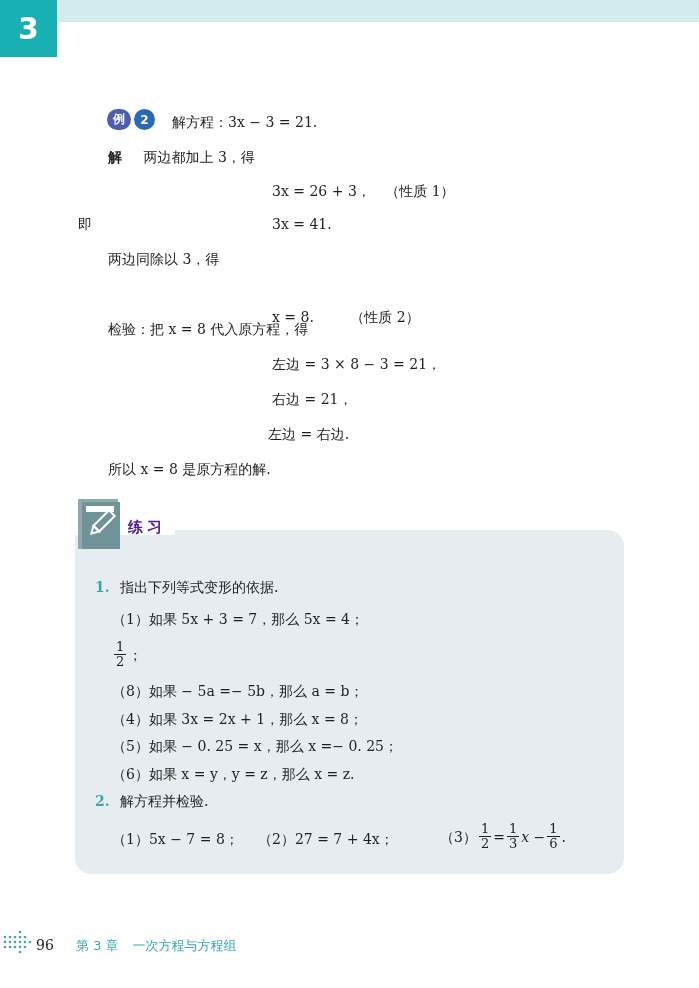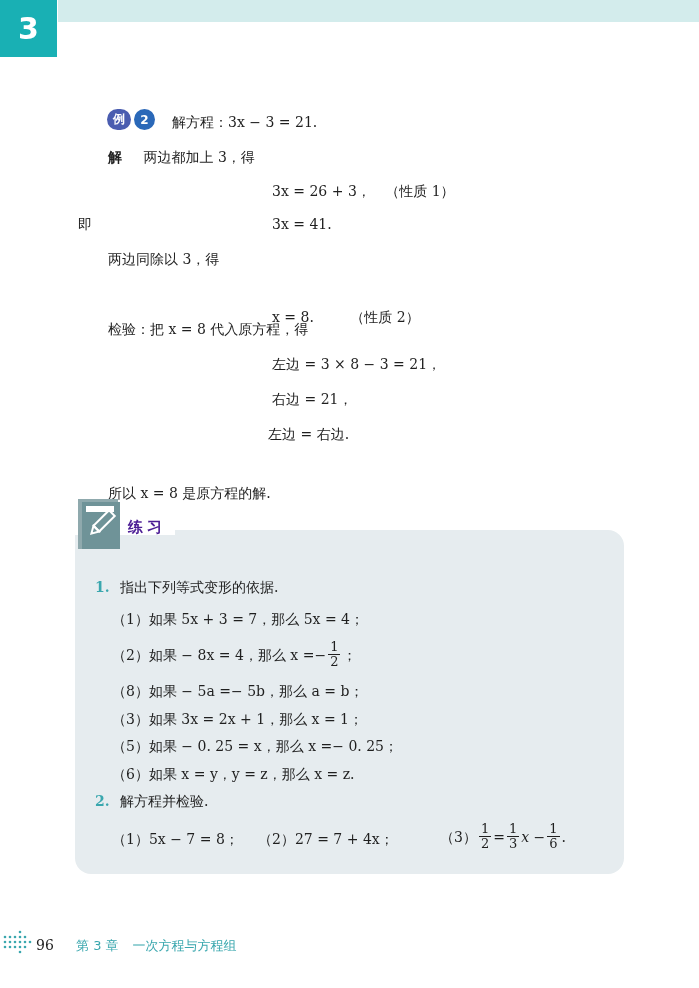--- a/index.html
+++ b/index.html
@@ -58,21 +58,21 @@
 <div class="abs t" style="left:272px; top:215px;">3x = 41.</div>
 <div class="abs t" style="left:108px; top:250px;">两边同除以 3，得</div>
 <div class="abs t" style="left:272px; top:285px;margin-top:23px;">
   <span>x = 8.</span>
   <span style="margin-left:32px">（性质 2）</span>
 </div>
 <div class="abs t" style="left:108px; top:320px;">检验：把 x = 8 代入原方程，得</div>
 <div class="abs t" style="left:272px; top:355px;">左边 = 3 × 8 − 3 = 21，</div>
 <div class="abs t" style="left:272px; top:390px;">右边 = 21，</div>
 <div class="abs t" style="left:268px; top:425px;">左边 = 右边.</div>
-<div class="abs t" style="left:108px; top:484px;">所以 x = 8 是原方程的解.</div>
+<div class="abs t" style="left:108px; top:460px;">所以 x = 8 是原方程的解.</div>
 
 <div class="abs exercise-box"></div>
 <div class="abs exercise-tab-bg"></div>
 <div class="abs" style="left:76px; top:497px; width:48px; height:54px;">
   <svg width="48" height="54" viewBox="0 0 48 54">
     <rect x="2" y="2" width="40" height="50" fill="#8fa9ad"></rect>
     <rect x="6" y="5" width="38" height="47" fill="#6f9398"></rect>
     <rect x="10" y="9" width="28" height="6" fill="#ffffff"></rect>
     <g transform="translate(26,26) rotate(45)">
       <rect x="-4" y="-14" width="8" height="22" fill="none" stroke="#ffffff" stroke-width="2"></rect>
@@ -81,29 +81,28 @@
   </svg>
 </div>
 <div class="abs ex-title">练习</div>
 
 <div class="abs t" style="left:95px; top:578px;">
   <span class="num-teal">1.</span>
   <span style="margin-left:6px">指出下列等式变形的依据.</span>
 </div>
 <div class="abs t" style="left:112px; top:610px;">（1）如果 5x + 3 = 7，那么 5x = 4；</div>
 <div class="abs t" style="left:112px; top:640px; display:flex; align-items:center;">
-  <span>（2）如果 − 8x = 4，那么 x =−</span>
   <span class="frac">
     <span class="n">1</span>
     <span>2</span>
   </span>
   <span>；</span>
 </div>
 <div class="abs t" style="left:112px; top:682px;">（8）如果 − 5a =− 5b，那么 a = b；</div>
-<div class="abs t" style="left:112px; top:710px;">（3）如果 3x = 2x + 1，那么 x = 1；</div>
+<div class="abs t" style="left:112px; top:710px;">（4）如果 3x = 2x + 1，那么 x = 8；</div>
 <div class="abs t" style="left:112px; top:737px;">（5）如果 − 0. 25 = x，那么 x =− 0. 25；</div>
 <div class="abs t" style="left:112px; top:765px;">（6）如果 x = y，y = z，那么 x = z.</div>
 
 <div class="abs t" style="left:95px; top:792px;">
   <span class="num-teal">2.</span>
   <span style="margin-left:6px">解方程并检验.</span>
 </div>
 <div class="abs t" style="left:112px; top:830px;">（1）5x − 7 = 8；</div>
 <div class="abs t" style="left:258px; top:830px;">（2）27 = 7 + 4x；</div>
 <div class="abs t" style="left:440px; top:822px; display:flex; align-items:center;">

